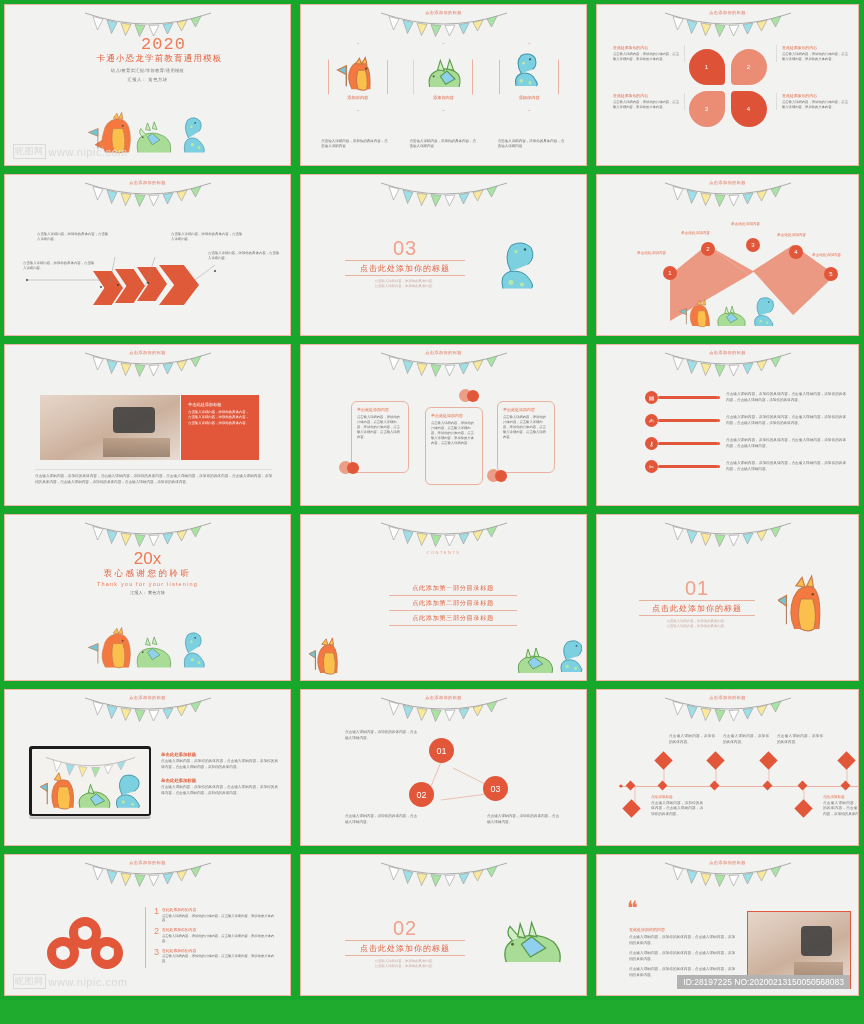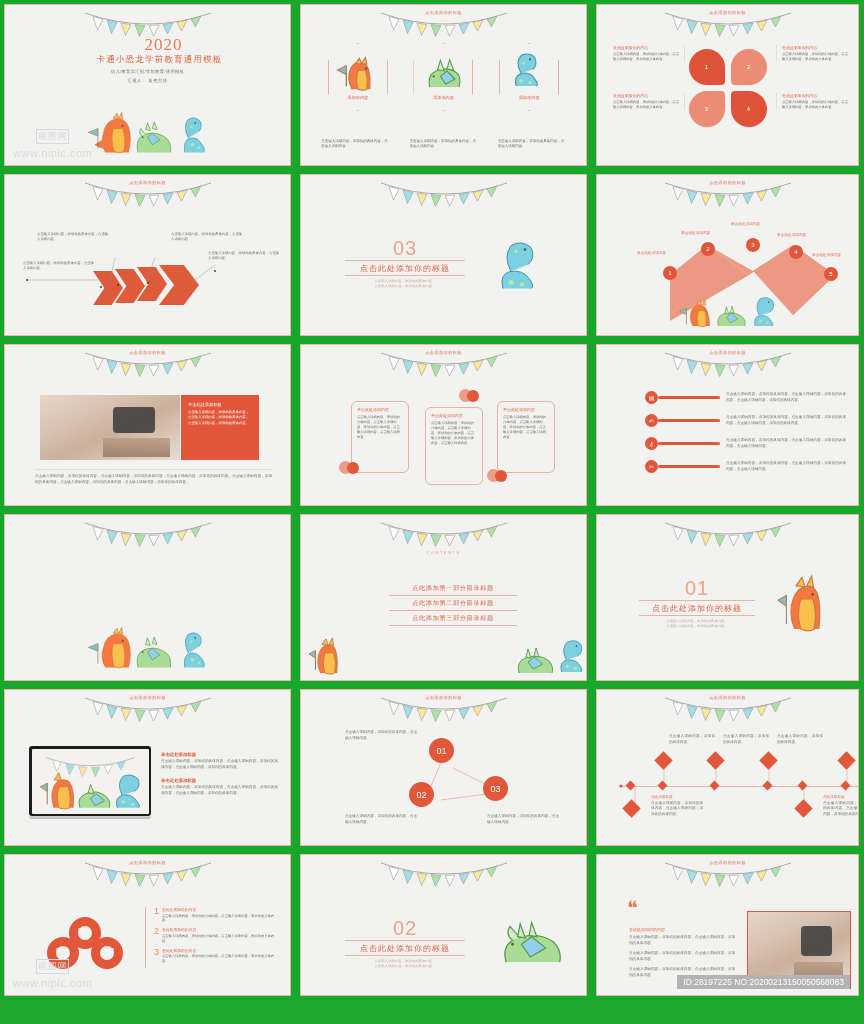--- a/index.html
+++ b/index.html
@@ -35,21 +35,21 @@
   .bunting { position: absolute; left: 50%; transform: translateX(-50%); top: 2px; width: 130px; height: 34px; }
   .bunting svg { width: 100%; height: 100%; display:block; }
   .slide-head {
     position: absolute; top: 5px; left: 0; right: 0; text-align: center;
     font-size: 4.2px; color: #e2705a; letter-spacing: .4px; z-index: 3;
   }
   .body-t { font-size: 3.6px; line-height: 1.55; color: #6b6b6b; text-align: justify; }
   .hd-t { font-size: 4.4px; color: #e2613f; margin-bottom: 2px; font-weight: bold; }
 
   
-  .cover-2020 { font-size: 17px; color: #ef7a55; text-align:center; letter-spacing:1px; font-family:Liberation Serif, serif;margin-left:32px; }
+  .cover-2020 { font-size: 17px; color: #ef7a55; text-align:center; letter-spacing:1px; font-family:Liberation Mono, monospace;margin-left:32px; }
   .cover-title { font-size: 8.5px; color: #e2613f; text-align:center; letter-spacing:1.2px; margin-top:-1px;padding-left:24px; }
   .cover-sub { font-size: 4.3px; color: #7d7d7d; text-align:center; margin-top:3px; letter-spacing:.3px;}
   .cover-rep { font-size: 4.3px; color: #6b6b6b; text-align:center; margin-top:4px; letter-spacing:.5px;}
 
   
   .hexwrap { position:absolute; top:38px; width:100%; display:flex; justify-content:space-around; padding:0 14px; }
   .hex { width: 60px; height: 68px; position: relative; }
   .hex .hx { position:absolute; inset:0; border:1px solid #eab0a0;
      clip-path: polygon(50% 0,100% 25%,100% 75%,50% 100%,0 75%,0 25%); background: transparent; }
   .hex .hx-in { position:absolute; inset:1px;
@@ -135,21 +135,21 @@
   .numlist .ni { display:flex; gap:3px; margin-bottom:4px; }
   .numlist .nn { font-size:9px; color:#ef8a68; line-height:1; font-family:"Liberation Sans",sans-serif;}
   .numlist .nh { font-size:3.8px; color:#e2613f; margin-bottom:1.5px;}
   .numlist .nb { font-size:3.3px; line-height:1.5; color:#6b6b6b;}
 
   
   .qmark { font-size: 20px; color:#ef7a55; line-height:.7; font-family:"Liberation Serif",serif;}
 
   
   .wm { position:absolute; left:8px; bottom:6px; display:flex; align-items:center; gap:3px; z-index:9;
-        color:#d9d9d9; font-size:11px; letter-spacing:.5px; font-family:"Liberation Sans",sans-serif;flex-direction:column;}
+        color:#d9d9d9; font-size:11px; letter-spacing:.5px; font-family:"Liberation Sans",sans-serif;}
   .wm .box { border:1.5px solid #d9d9d9; padding:0 1px; font-size:9px; }
   .idtag { position:absolute; right:8px; bottom:6px; background:#b3b3b3; color:#fff; font-size:8.5px;
            padding:2px 6px; z-index:9; font-family:"Liberation Sans",sans-serif;}
 </style>
 </head>
 <body>
 
 <div id="sheet">
 
 <div class="slide">
@@ -597,20 +597,26 @@
         <polygon points="20,15 40,20 29,42" fill="#ffffff"></polygon>
               <polygon points="48,22 68,27 57,49" fill="#9fe0e8"></polygon>
         <polygon points="76,28 96,31 85,53" fill="#fae99a"></polygon>
               <polygon points="104,31 124,33 113,55" fill="#a9e4a3"></polygon>
         <polygon points="132,33 152,32 141,54" fill="#ffffff"></polygon>
               <polygon points="160,31 180,28 169,50" fill="#9fe0e8"></polygon>
         <polygon points="188,27 208,22 197,44" fill="#fae99a"></polygon>
               <polygon points="216,20 236,14 225,36" fill="#a9e4a3"></polygon>
             </g>
           </svg>
+    </div>
+    <div style="position:absolute;top:34px;left:0;right:0;">
+      <div class="thx-20">20x</div>
+      <div class="thx-cn">衷心感谢您的聆听</div>
+      <div class="thx-en">Thank you for your listening</div>
+      <div class="thx-rep">汇报人： 黄色方块</div>
     </div>
     <svg viewBox="0 0 300 130" style="position:absolute;bottom:4px;left:0;width:100%;height:62px;">
       <g stroke="#c97a4a" stroke-width="1.4" fill="none">
         <path d="M62 112 Q50 92 58 70 Q62 46 84 42 Q104 40 110 58 Q118 82 110 112" fill="#f4783f"></path>
         <path d="M78 62 Q72 86 80 110 Q92 116 100 110 Q106 86 98 62 Z" fill="#fbc04b"></path>
         <polygon points="86,30 90,42 78,40" fill="#fbc04b"></polygon>
             <polygon points="96,28 98,42 90,40" fill="#fbc04b"></polygon>
         <line x1="46" y1="62" x2="46" y2="104" stroke="#9b6a4a"></line>
             <path d="M46 62 L26 70 L46 78 Z" fill="#6ec6d8"></path>
         <circle cx="98" cy="56" r="2" fill="#6b4b35" stroke="none"></circle>

